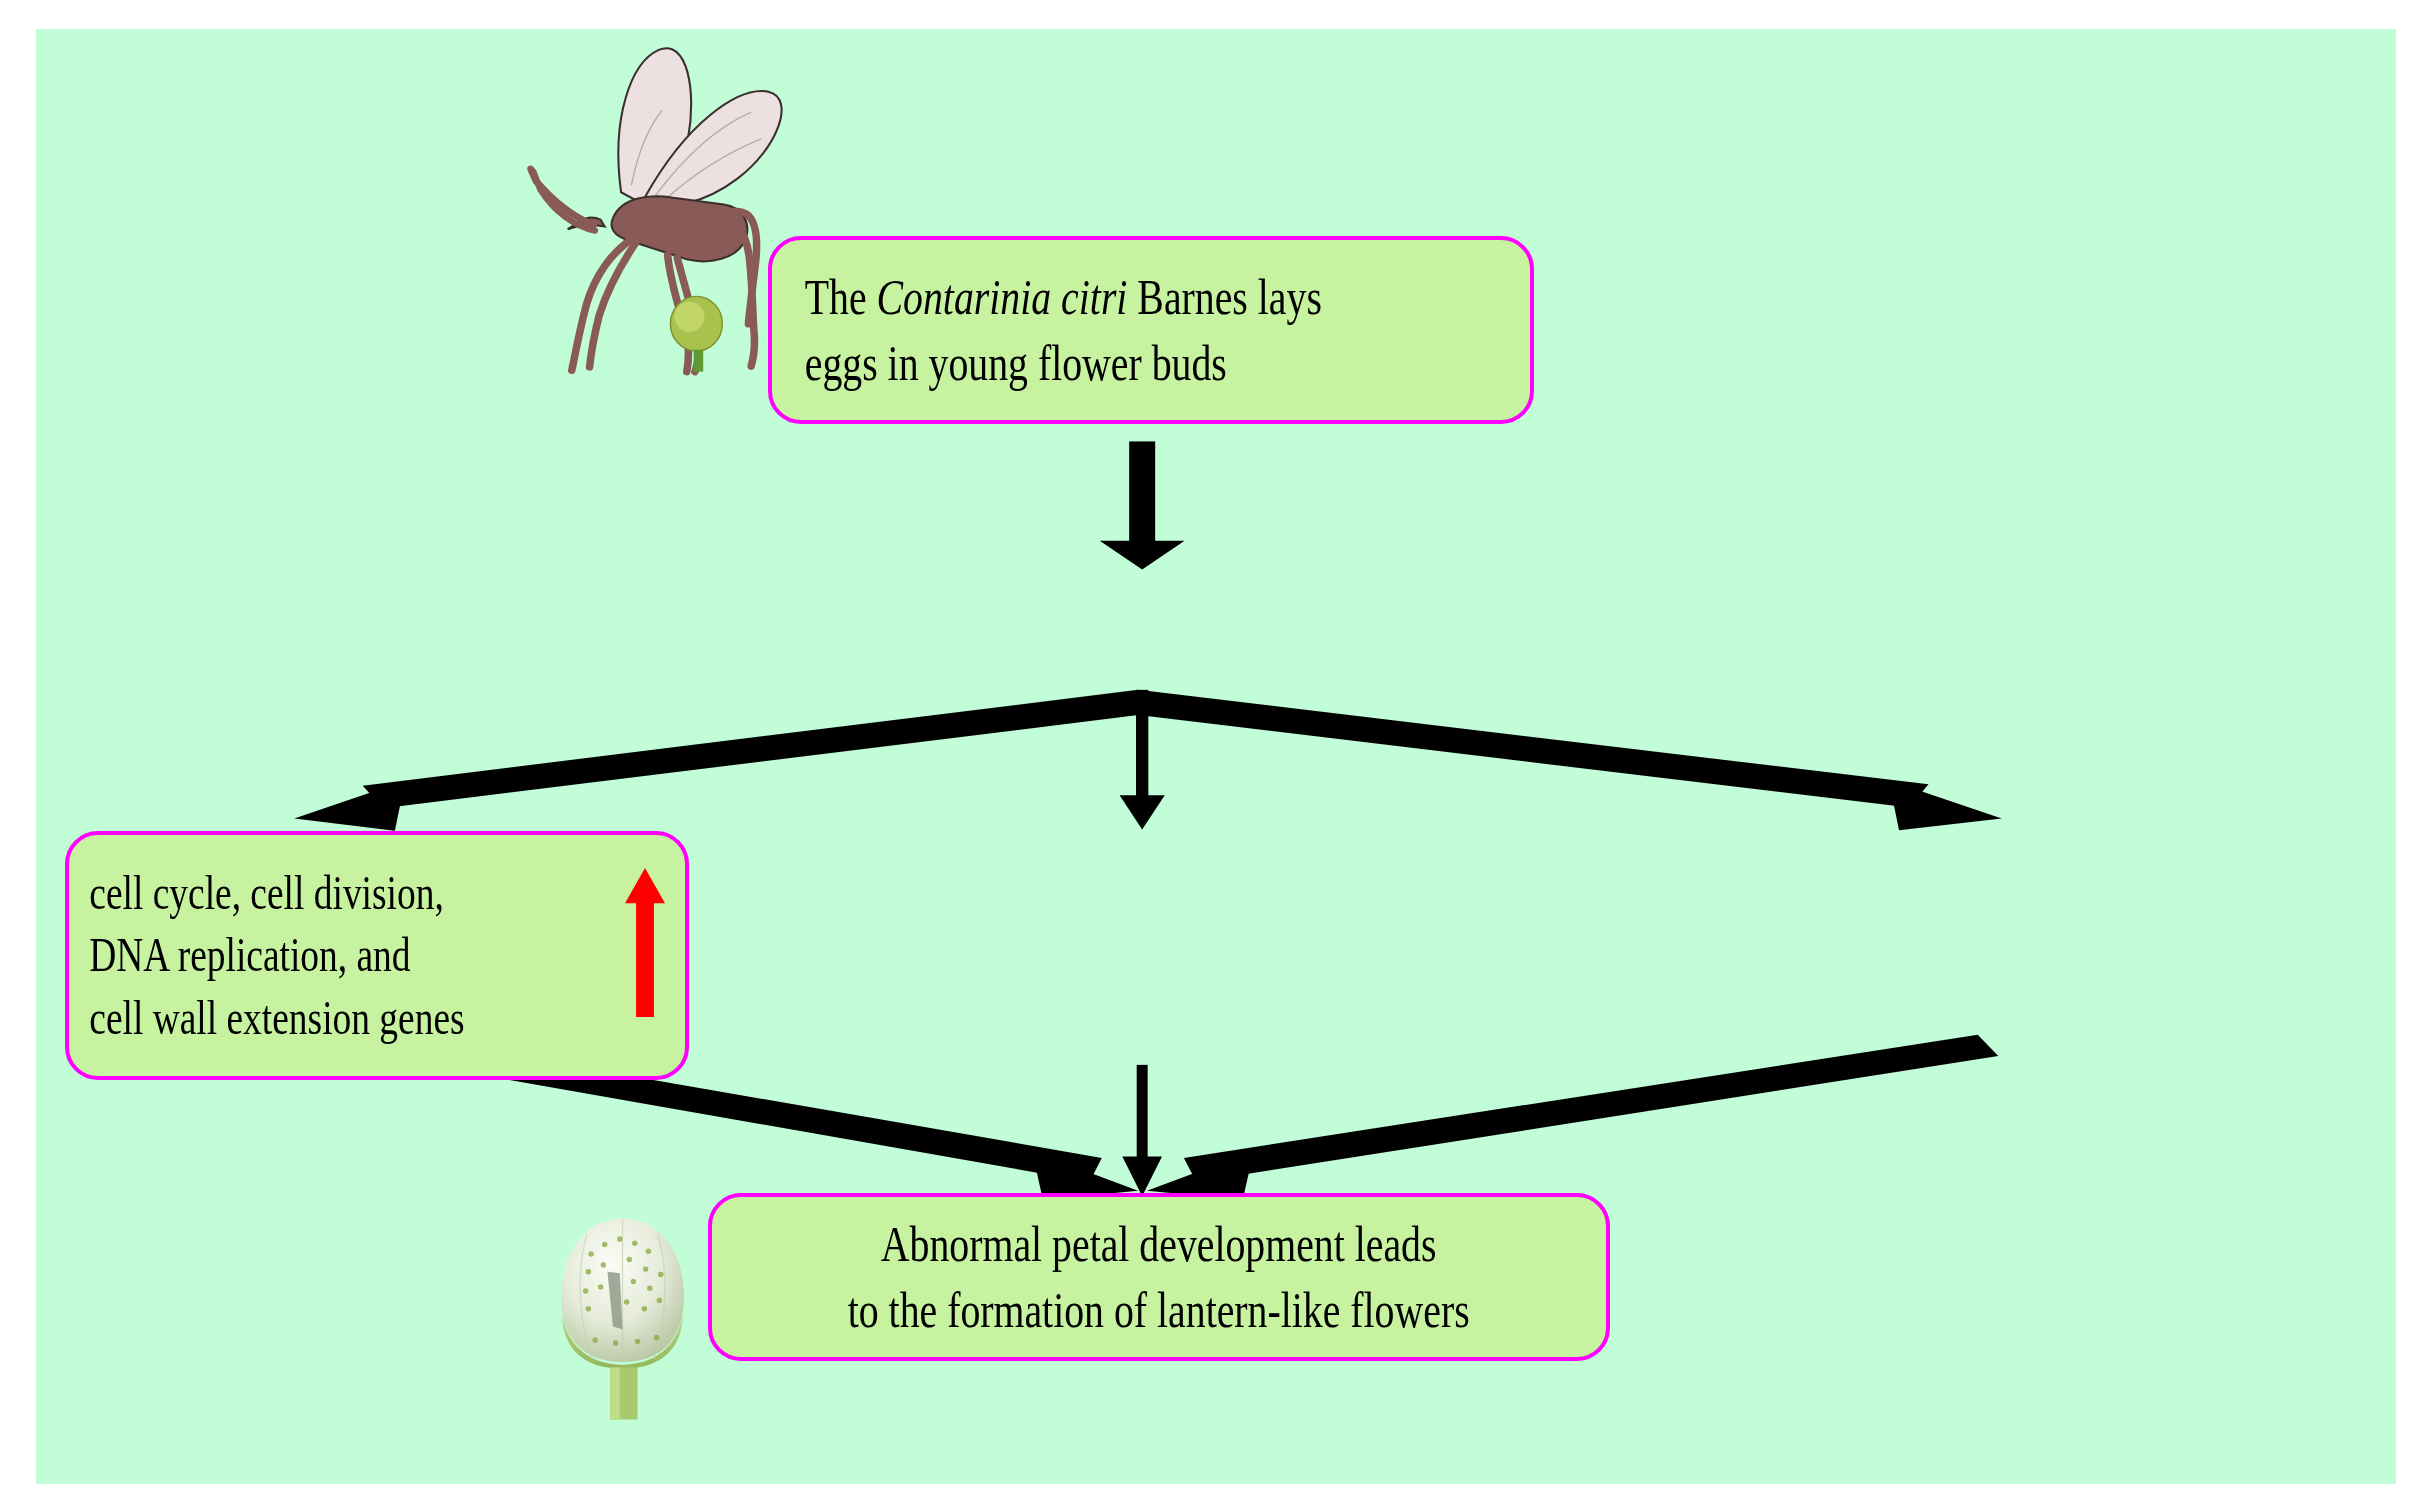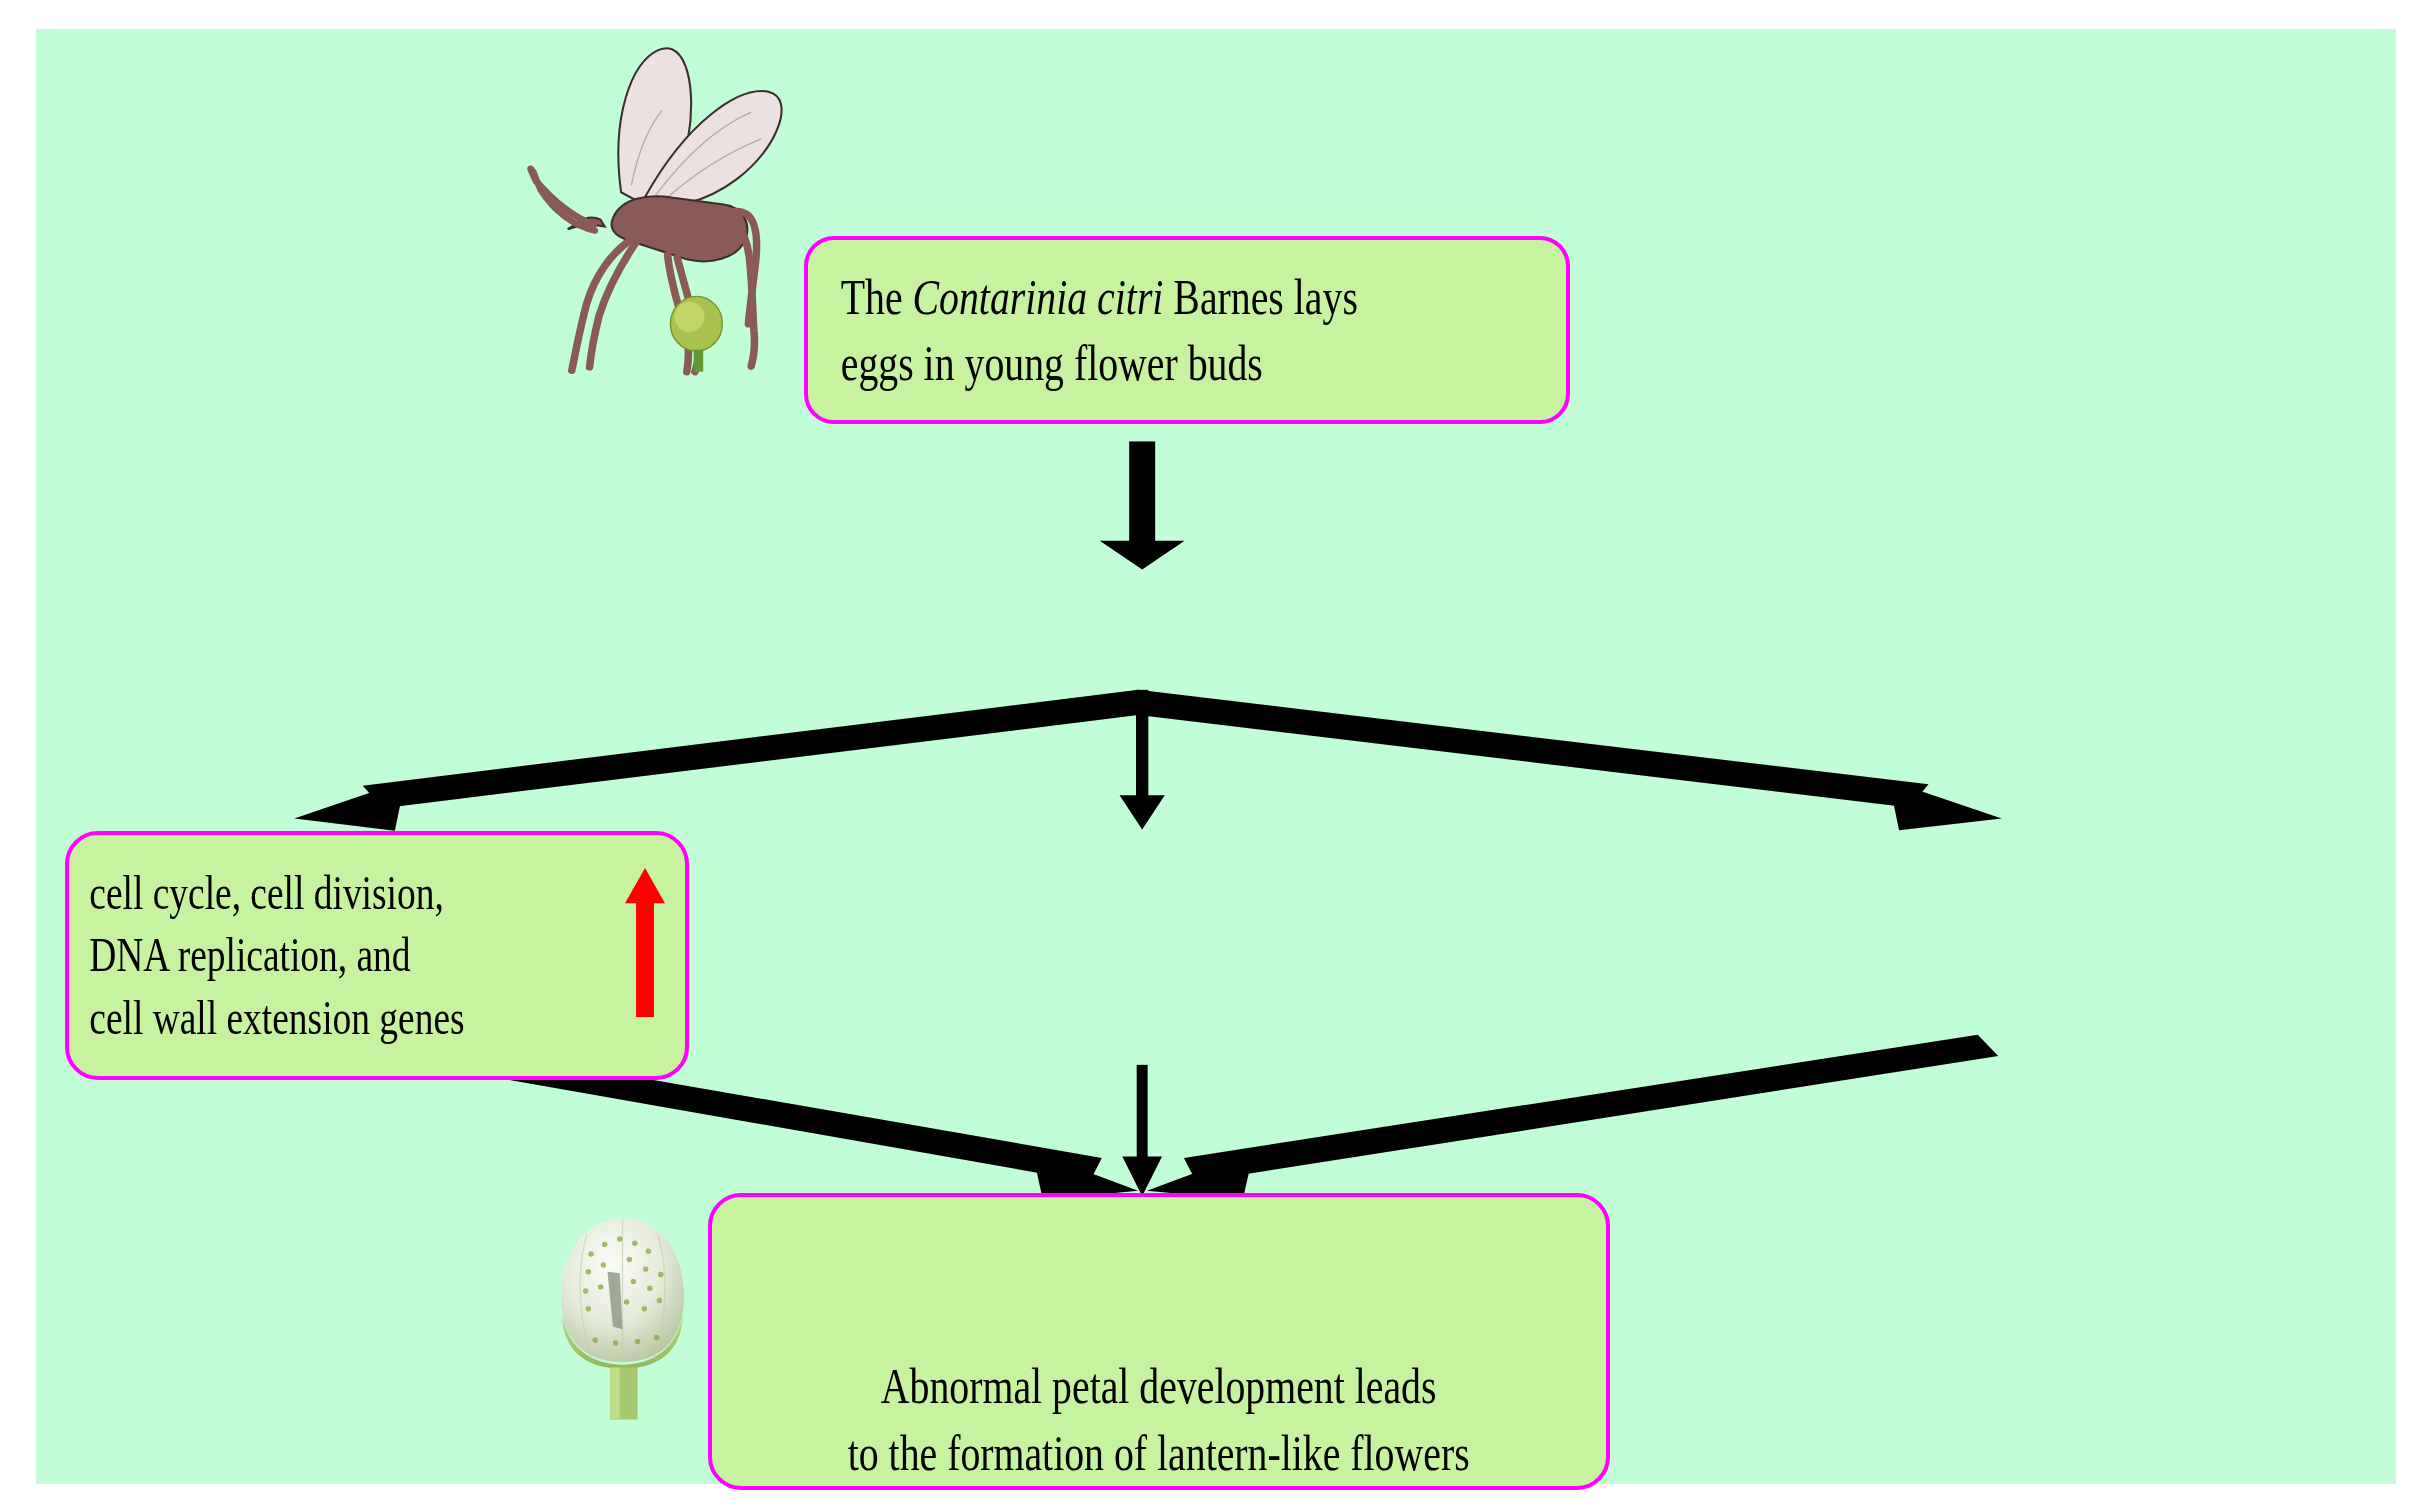--- a/index.html
+++ b/index.html
@@ -68,25 +68,24 @@
 
   .up-arrow-wrap {
     position: absolute;
     display: flex;
     align-items: center;
     justify-content: center;
   }
 
   
   #box-inoculation {
-    left: 804px;
+    left: 768px;
     top: 236px;
     width: 766px;
     height: 188px;
-    border-radius: 30px;
   }
   #box-inoculation .node-text {
     padding-left: 42px;
     font-size: 51px;
   }
 
   
   #box-hormone {
     left: 731px;
     top: 567px;
@@ -150,23 +149,22 @@
     right: 13.7px;
     top: 36px;
     height: 149px;
   }
 
   
   #box-outcome {
     left: 708px;
     top: 1193px;
     width: 902px;
-    height: 297px;
+    height: 168px;
     justify-content: center;
-    align-items: flex-end;
   }
   #box-outcome .node-text {
     font-size: 51px;
     text-align: center;
   }
 
   #midge-illustration {
     position: absolute;
     left: 491px;
     top: 20.5px;

